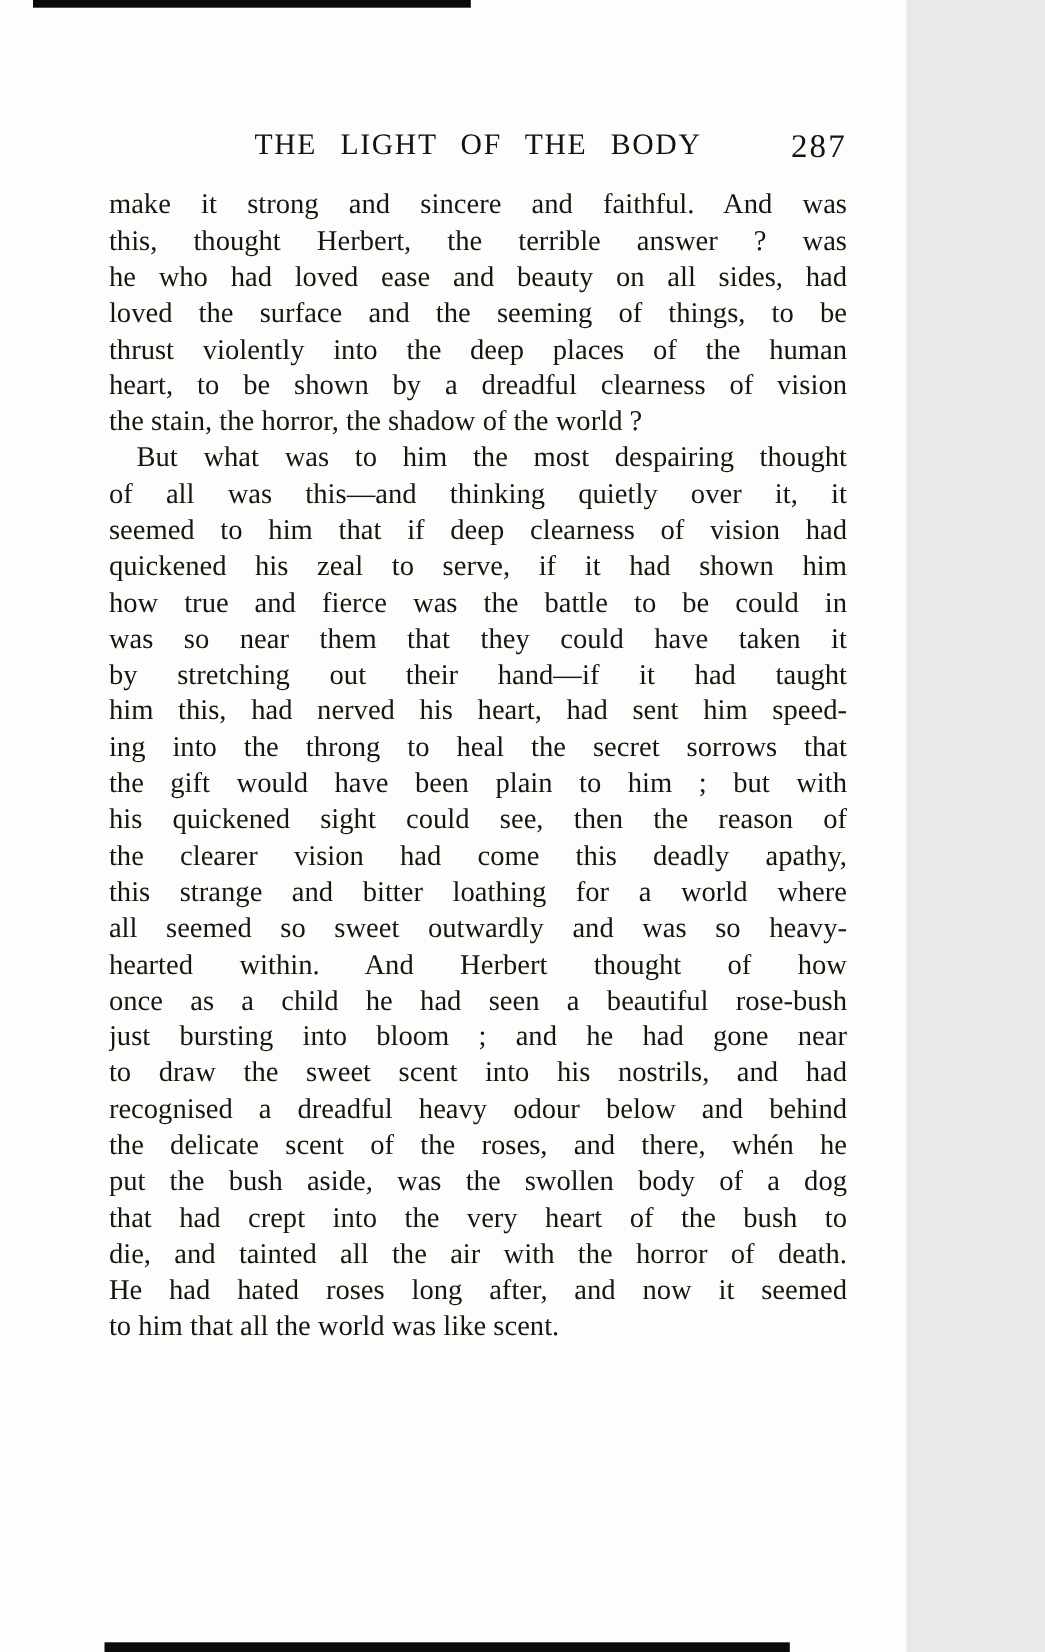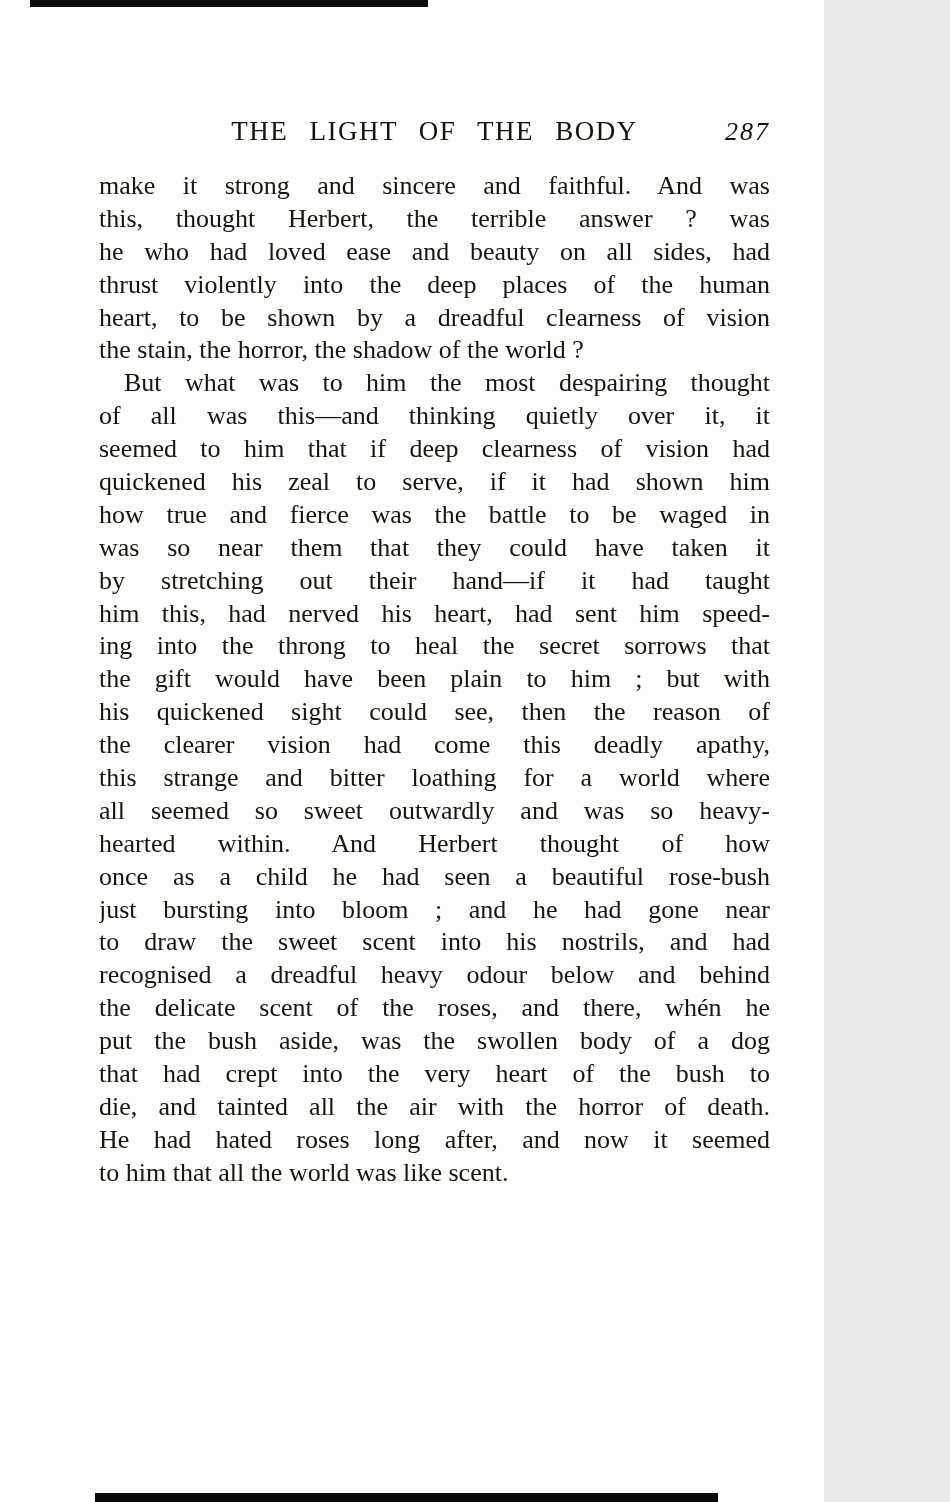--- a/index.html
+++ b/index.html
@@ -31,24 +31,23 @@
     text-align: center;
     font-size: 27px;
     letter-spacing: 1.5px;
     word-spacing: 13px;
     white-space: nowrap;
     color: #151210;
   }
   .page-number {
     position: absolute;
     right: 0; top: 1px;
-    font-size: 26px;
+    font-size: 30px;
     letter-spacing: 2px;
     color: #151210;
-    font-style: italic;
   }
   .page-body {
     position: absolute;
     left: 99px; top: 170px;
     width: 671px;
     font-size: 26px;
   }
   .paragraph { margin: 0; padding: 0; }
   .line {
     height: 32.9px;
@@ -71,30 +70,31 @@
   <div class="running-header">
     <span class="header-title">THE LIGHT OF THE BODY</span>
     <span class="page-number">287</span>
   </div>
 
   <div class="page-body">
       <div class="paragraph">
         <div class="line">make it strong and sincere and faithful. And was</div>
         <div class="line">this, thought Herbert, the terrible answer ? was</div>
         <div class="line">he who had loved ease and beauty on all sides, had</div>
+        <div class="line">loved the surface and the seeming of things, to be</div>
         <div class="line">thrust violently into the deep places of the human</div>
         <div class="line">heart, to be shown by a dreadful clearness of vision</div>
         <div class="line line-last">the stain, the horror, the shadow of the world ?</div>
       </div>
       <div class="paragraph">
         <div class="line line-indent">But what was to him the most despairing thought</div>
         <div class="line">of all was this—and thinking quietly over it, it</div>
         <div class="line">seemed to him that if deep clearness of vision had</div>
         <div class="line">quickened his zeal to serve, if it had shown him</div>
-        <div class="line">how true and fierce was the battle to be waged in</div>
+        <div class="line">how true and fierce was the battle to be could in</div>
         <div class="line">was so near them that they could have taken it</div>
         <div class="line">by stretching out their hand—if it had taught</div>
         <div class="line">him this, had nerved his heart, had sent him speed-</div>
         <div class="line">ing into the throng to heal the secret sorrows that</div>
         <div class="line">the gift would have been plain to him ; but with</div>
         <div class="line">his quickened sight could see, then the reason of</div>
         <div class="line">the clearer vision had come this deadly apathy,</div>
         <div class="line">this strange and bitter loathing for a world where</div>
         <div class="line">all seemed so sweet outwardly and was so heavy-</div>
         <div class="line">hearted within. And Herbert thought of how</div>

